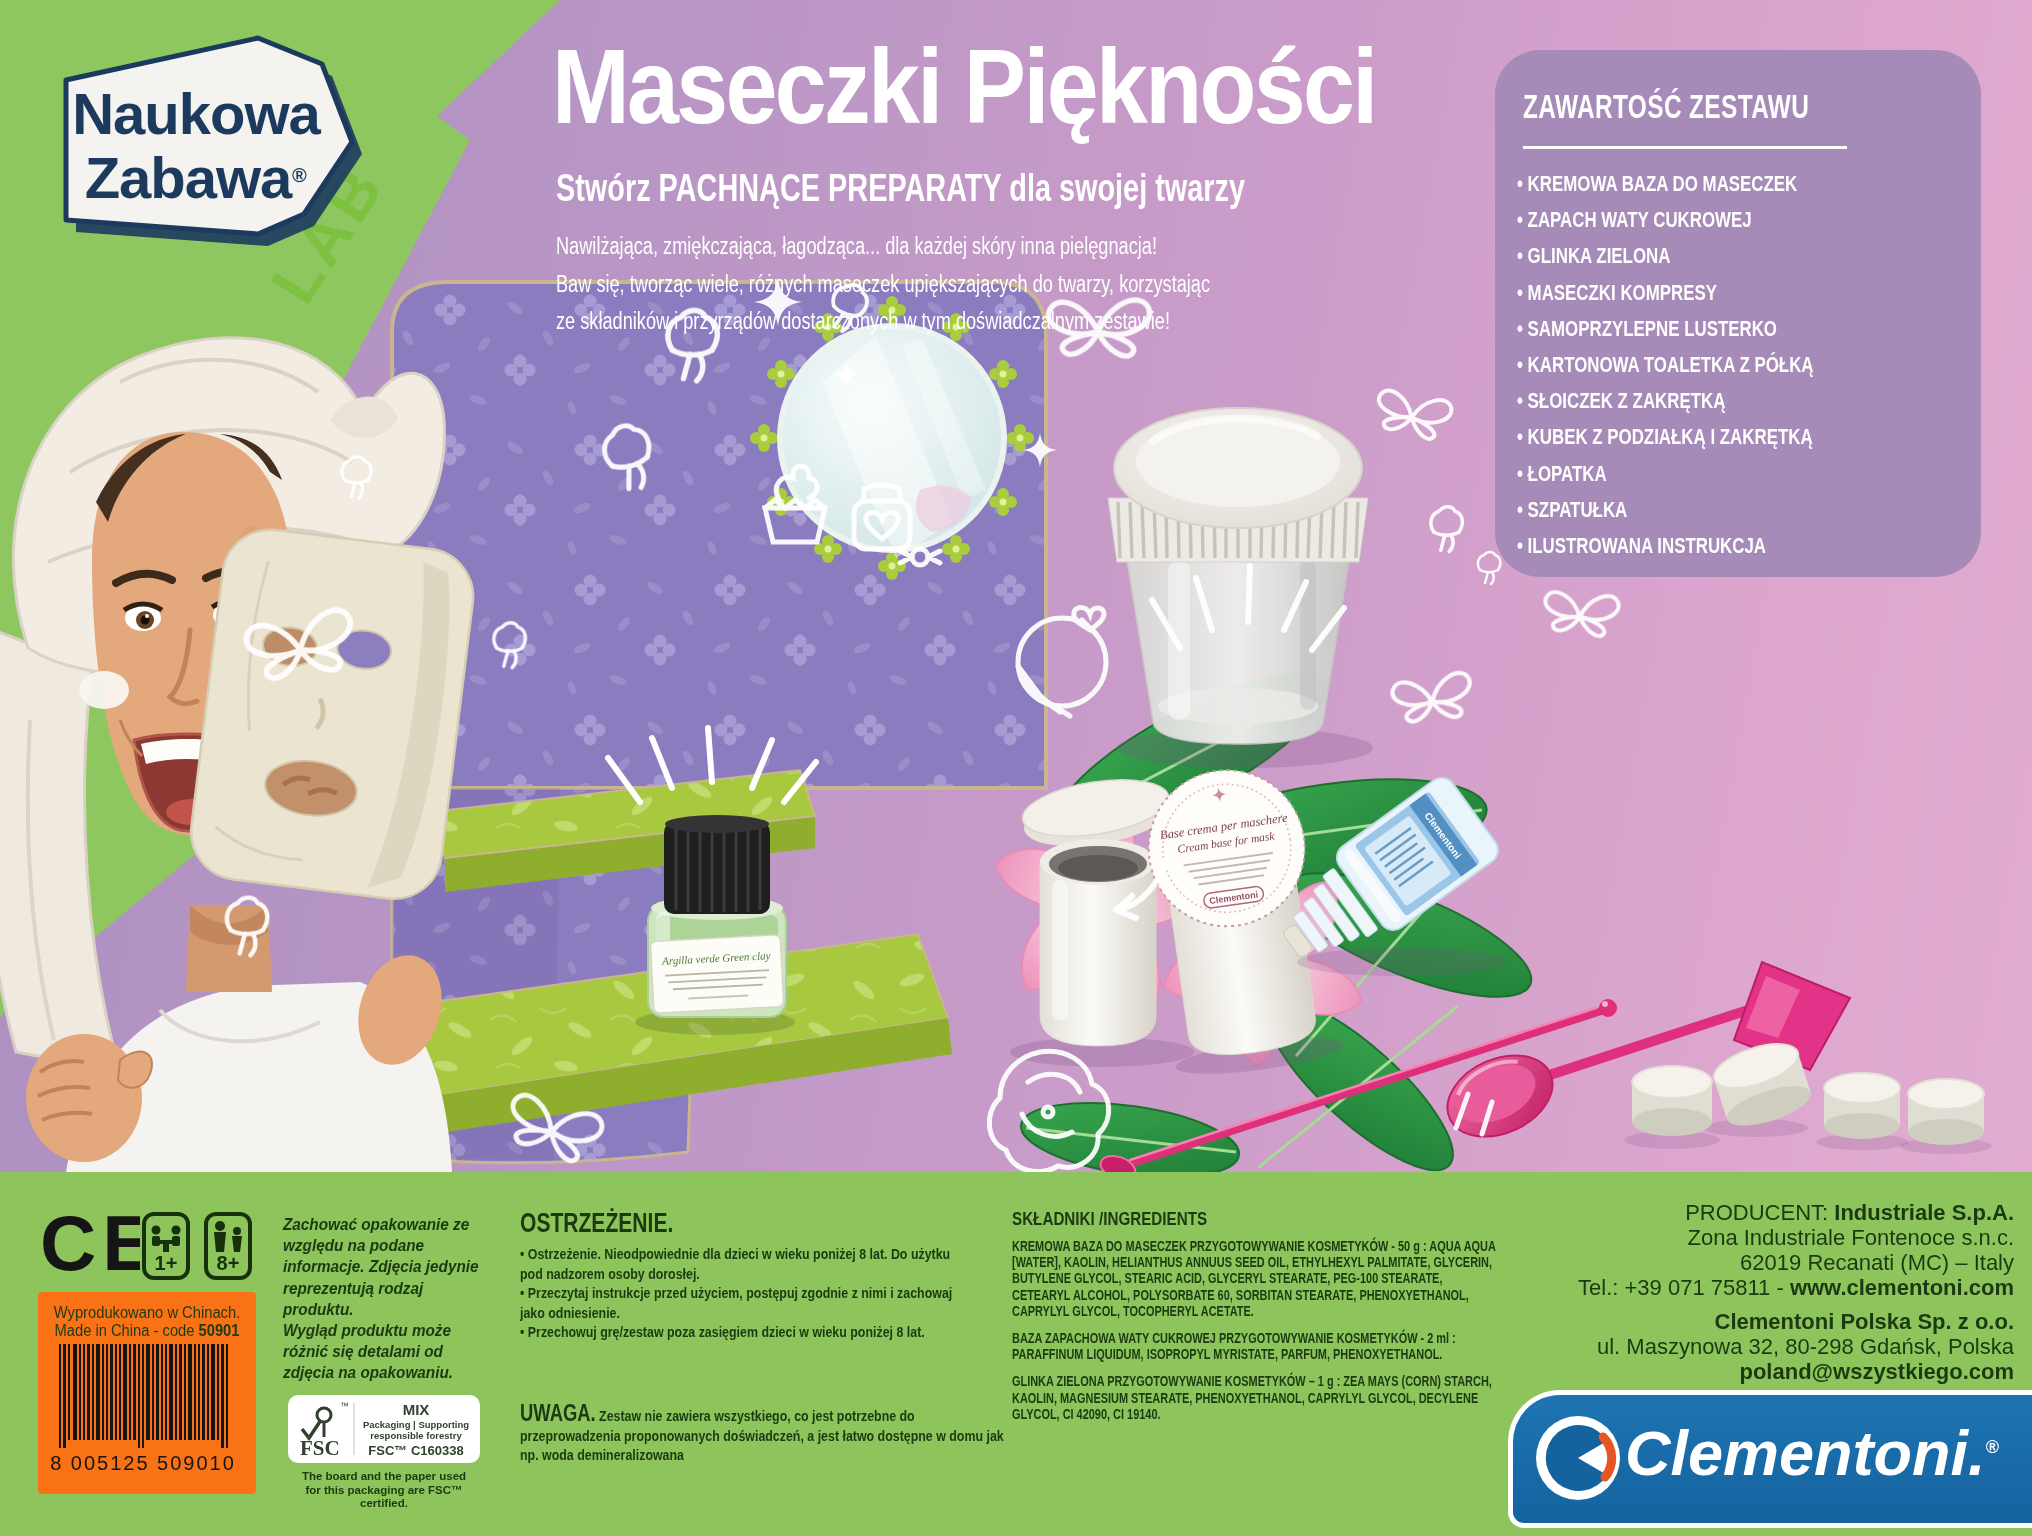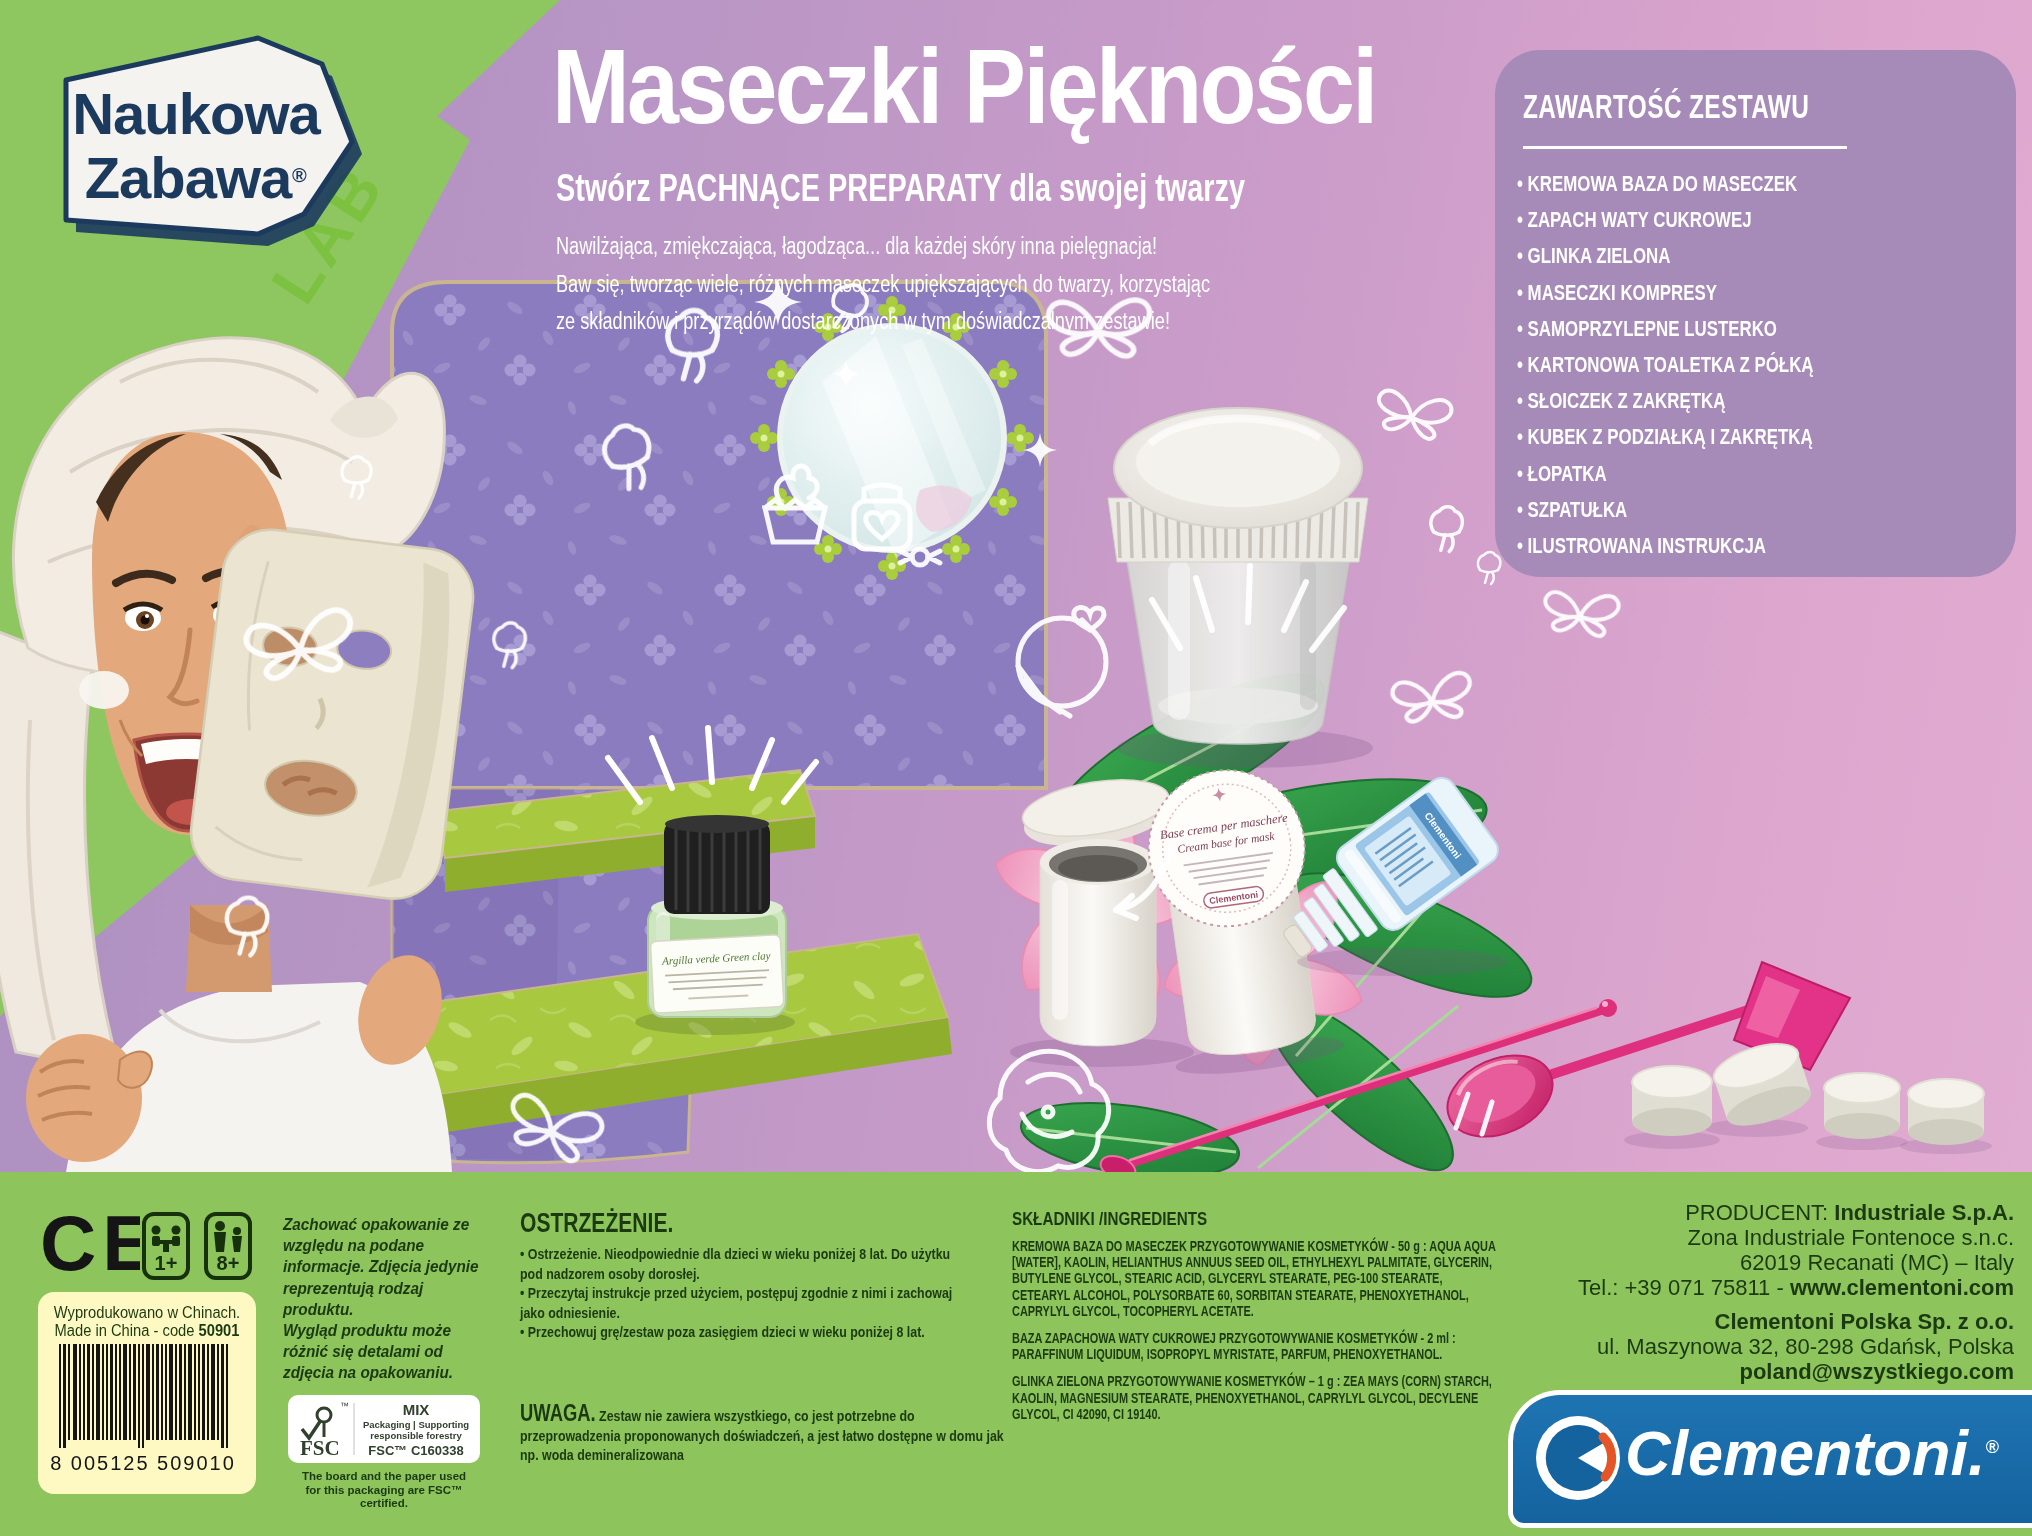--- a/index.html
+++ b/index.html
@@ -8,35 +8,35 @@
     font-family:"Liberation Sans",sans-serif;}
   .abs{position:absolute;}
   svg.scene{position:absolute;left:0;top:0;z-index:1;}
   .z2{z-index:2;}
   .hdr-title{left:552px;top:26px;font-size:106px;font-weight:bold;color:#fff;letter-spacing:-3px;
     transform:scaleX(.88);transform-origin:left top;white-space:nowrap;}
   .hdr-sub{left:556px;top:166px;font-size:39px;font-weight:bold;color:#fff;
     transform:scaleX(.74);transform-origin:left top;white-space:nowrap;}
   .hdr-desc{left:556px;top:228px;font-size:23px;line-height:37.5px;color:#fff;
     transform:scaleX(.79);transform-origin:left top;white-space:pre-line;}
-  .panel{left:1495px;top:50px;width:486px;height:527px;background:#a68bb9;border-radius:45px;padding-left:35px;}
+  .panel{left:1495px;top:50px;width:486px;height:527px;background:#a68bb9;border-radius:45px;}
   .panel-head{position:absolute;left:28px;top:38px;font-size:33px;font-weight:bold;color:#fff;
     transform:scaleX(.74);transform-origin:left top;white-space:nowrap;letter-spacing:.5px;}
   .panel-div{position:absolute;left:28px;top:96px;width:324px;height:3px;background:#fff;}
   .panel ul{position:absolute;left:22px;top:116px;margin:0;padding:0;list-style:none;
     transform:scaleX(.75);transform-origin:left top;}
   .panel li{font-size:22.5px;line-height:36.2px;font-weight:bold;color:#fff;white-space:nowrap;}
   .panel li::before{content:"• ";}
   .bottom-bar{left:0;top:1172px;width:2032px;height:364px;background:#8dc45b;padding-left:24px;}
   .bottom-bar>div{position:absolute;color:#1c3a12;}
   .b{font-weight:bold;}
   .ce-box{left:40px;top:30px;}
   .badge-players{left:142px;top:40px;}
   .badge-age{left:204px;top:40px;}
-  .made-card{left:38px;top:120px;width:218px;height:202px;background:#fef9c3;border-radius:16px;
+  .made-card{left:38px;top:120px;width:218px;height:202px;background:#f97316;border-radius:4px;
     text-align:center;color:#1f1f1d;}
   .made-l1{margin-top:12px;font-size:16px;transform:scaleX(.92);transform-origin:center top;white-space:nowrap;}
   .made-l2{font-size:16px;transform:scaleX(.92);transform-origin:center top;white-space:nowrap;}
   .keep{left:283px;top:42px;width:240px;font-style:italic;font-weight:bold;font-size:17px;
     line-height:21.2px;transform:scaleX(.9);transform-origin:left top;white-space:pre-line;}
   .fsc-box{left:288px;top:223px;width:192px;height:68px;background:#fff;border-radius:10px;}
   .fsc-note{left:282px;top:298px;width:204px;font-size:11.5px;line-height:13.5px;text-align:center;white-space:pre-line;font-weight:bold;}
   .warn-head{left:520px;top:36px;font-size:27px;font-weight:bold;transform:scaleX(.78);transform-origin:left top;white-space:nowrap;}
   .warn-body{left:520px;top:72px;width:640px;font-size:15.5px;line-height:19.6px;font-weight:bold;
     transform:scaleX(.8);transform-origin:left top;white-space:pre-line;}

